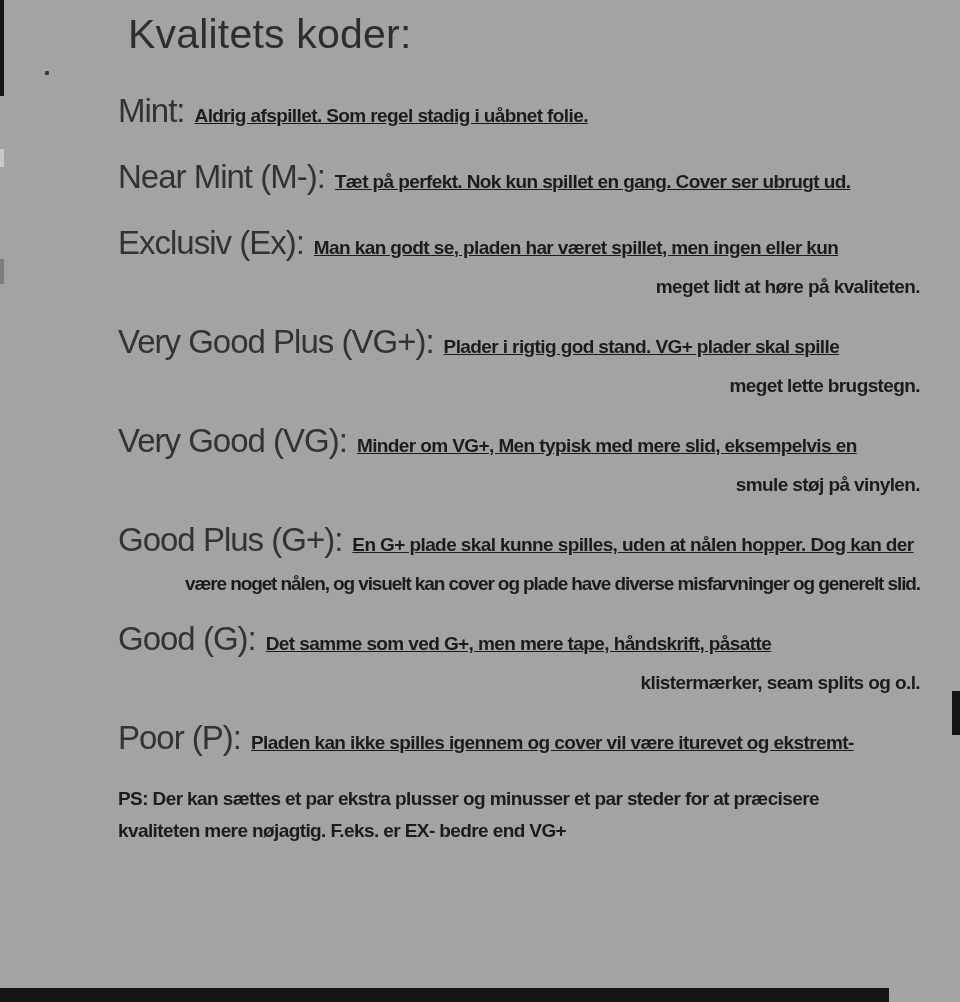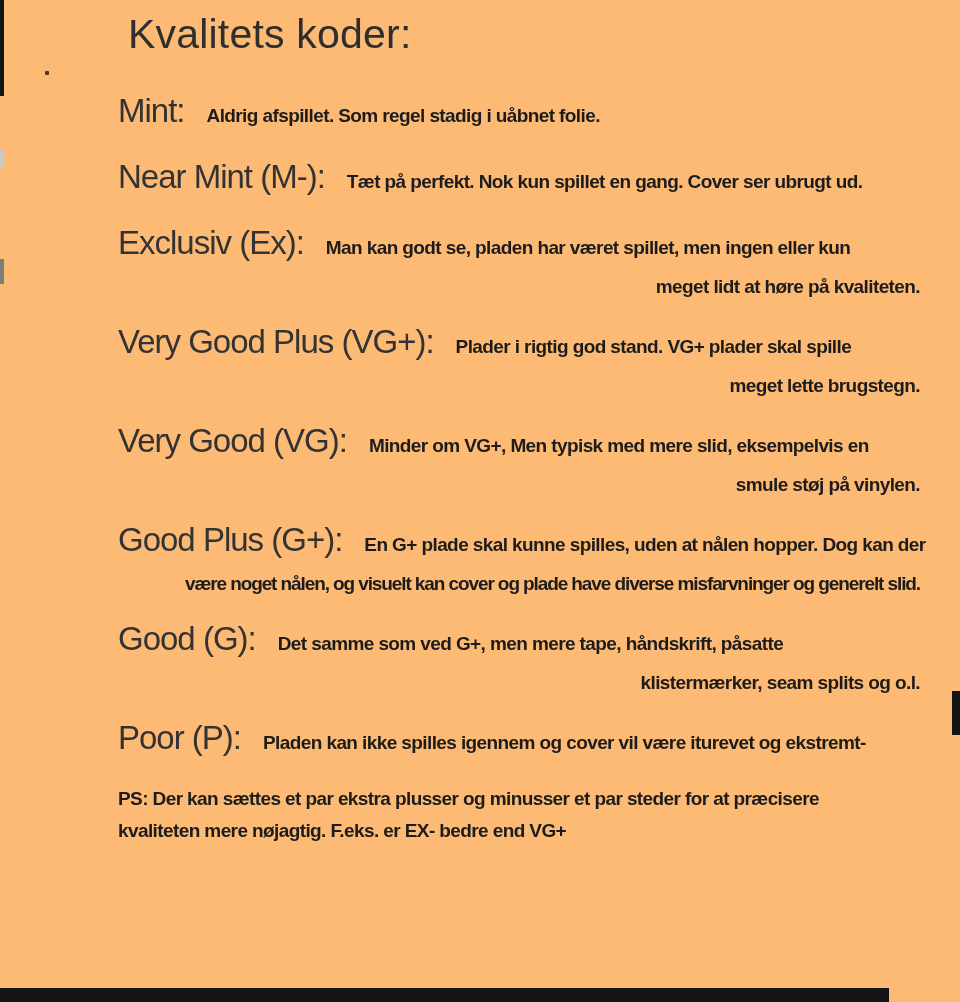--- a/index.html
+++ b/index.html
@@ -1,20 +1,20 @@
 <!DOCTYPE html>
 <html><head>
 <meta charset="utf-8">
 <style>
   html,body { margin:0; padding:0; }
   body { background:#ffffff; }
   .page {
     position:relative;
     width:960px; height:1002px;
-    background:#fdba74;
+    background:#a3a3a3;
     overflow:hidden;
     font-family:"Liberation Sans", sans-serif;
     color:#1f1f1f;
   }
   .content {
     position:absolute;
     left:118px; top:8px; right:40px;
   }
   .doc-title {
     font-size:41px;
@@ -34,21 +34,21 @@
     font-weight:400;
     color:#333333;
     letter-spacing:-1px;
   }
   .desc {
     font-size:19px;
     font-weight:700;
     color:#1c1c1c;
     letter-spacing:-0.6px;
   }
-  .line.first .desc { margin-left:22px; }
+  .line.first .desc { margin-left:10px;text-decoration:underline; }
   .desc.tight { letter-spacing:-1.1px; }
   .postscript { margin-top:2px; }
   .postscript .line { line-height:32px; }
   
   .artifact { position:absolute; pointer-events:none; }
   .a-top-left-line   { left:0; top:0; width:4px; height:96px; background:#141414; }
   .a-ink-dot         { left:45px; top:71px; width:4px; height:4px; background:#3a3a3a; border-radius:1px; }
   .a-left-smudge     { left:0; top:149px; width:4px; height:18px; background:#c9c9c9; }
   .a-left-mark       { left:0; top:259px; width:4px; height:25px; background:#7d7d7d; }
   .a-right-bar       { right:0; top:691px; width:8px; height:44px; background:#141414; }

